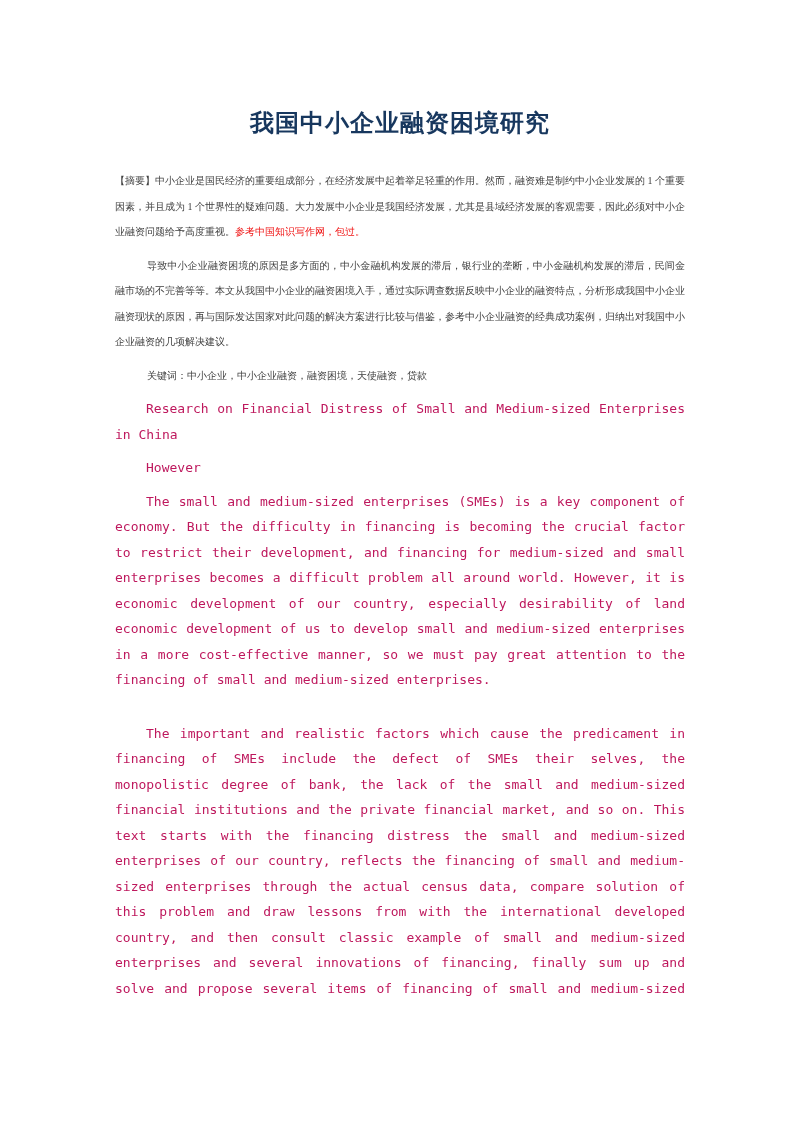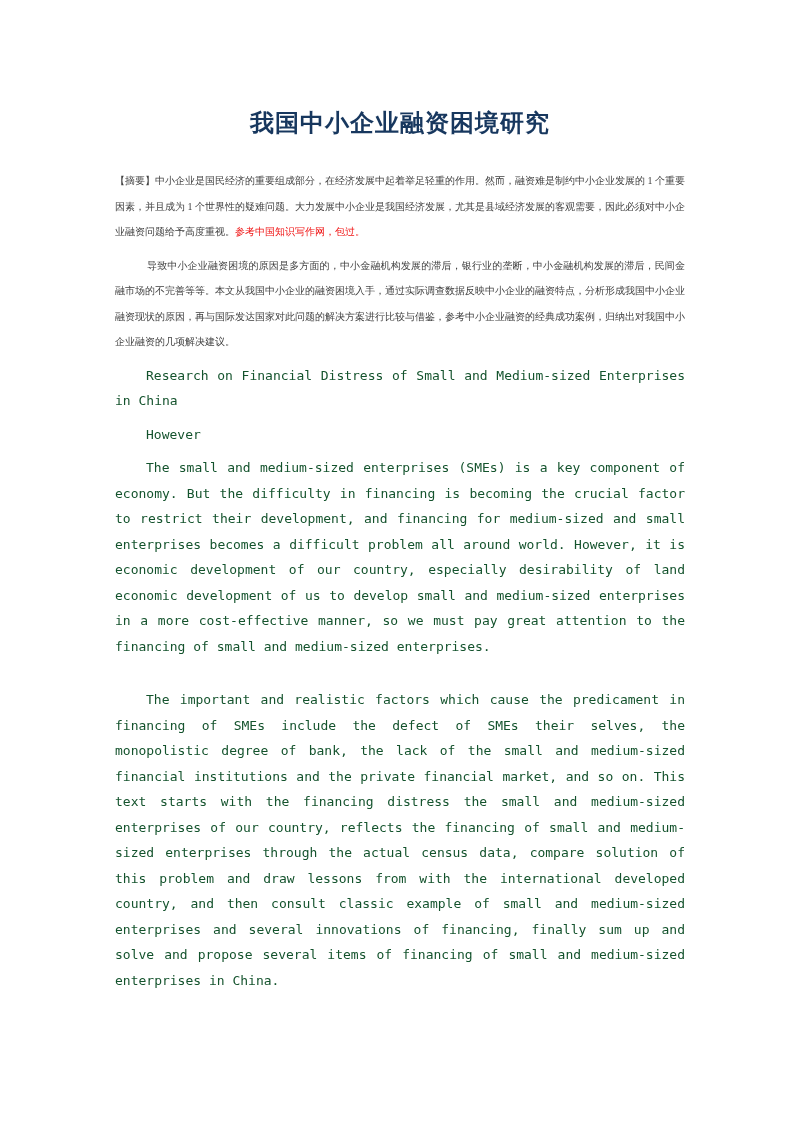--- a/index.html
+++ b/index.html
@@ -42,21 +42,21 @@
     text-indent: 32px;
   }
   .highlight {
     color: #f01414;
   }
   p.en {
     margin: 0 0 8px 0;
     font-family: "DejaVu Sans Mono", "Liberation Mono", monospace;
     font-size: 13px;
     line-height: 25.5px;
-    color: #14532d;
+    color: #be185d;
     text-align: justify;
   }
   p.en.indent {
     text-indent: 31px;
   }
   p.last {
     margin-bottom: 0;
     margin-top: 28px;
   }
 </style>
@@ -65,20 +65,21 @@
 
 <div class="page">
   <div class="content">
 
     <h1 class="doc-title">我国中小企业融资困境研究</h1>
 
     <p class="cn"><span>【摘要】中小企业是国民经济的重要组成部分，在经济发展中起着举足轻重的作用。然而，融资难是制约中小企业发展的 1 个重要因素，并且成为 1 个世界性的疑难问题。大力发展中小企业是我国经济发展，尤其是县域经济发展的客观需要，因此必须对中小企业融资问题给予高度重视。</span><span class="highlight">参考中国知识写作网，包过。</span></p>
 
     <p class="cn indent">导致中小企业融资困境的原因是多方面的，中小金融机构发展的滞后，银行业的垄断，中小金融机构发展的滞后，民间金融市场的不完善等等。本文从我国中小企业的融资困境入手，通过实际调查数据反映中小企业的融资特点，分析形成我国中小企业融资现状的原因，再与国际发达国家对此问题的解决方案进行比较与借鉴，参考中小企业融资的经典成功案例，归纳出对我国中小企业融资的几项解决建议。</p>
 
+    <p class="cn indent">关键词：中小企业，中小企业融资，融资困境，天使融资，贷款</p>
 
     <p class="en indent">Research on Financial Distress of Small and Medium-sized Enterprises in China</p>
 
     <p class="en indent">However</p>
 
     <p class="en indent">The small and medium-sized enterprises (SMEs) is a key component of economy. But the difficulty in financing is becoming the crucial factor to restrict their development, and financing for medium-sized and small enterprises becomes a difficult problem all around world. However, it is economic development of our country, especially desirability of land economic development of us to develop small and medium-sized enterprises in a more cost-effective manner, so we must pay great attention to the financing of small and medium-sized enterprises.</p>
 
     <p class="en indent last">The important and realistic factors which cause the predicament in financing of SMEs include the defect of SMEs their selves, the monopolistic degree of bank, the lack of the small and medium-sized financial institutions and the private financial market, and so on. This text starts with the financing distress the small and medium-sized enterprises of our country, reflects the financing of small and medium-sized enterprises through the actual census data, compare solution of this problem and draw lessons from with the international developed country, and then consult classic example of small and medium-sized enterprises and several innovations of financing, finally sum up and solve and propose several items of financing of small and medium-sized enterprises in China.</p>
 
   </div>

